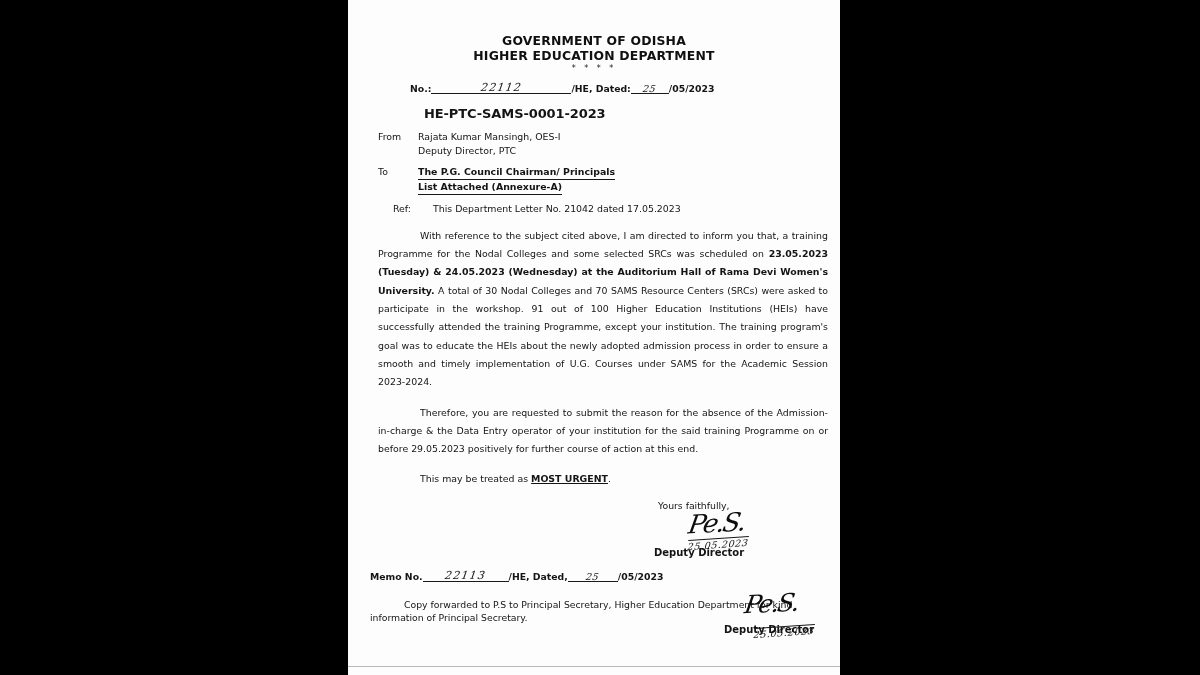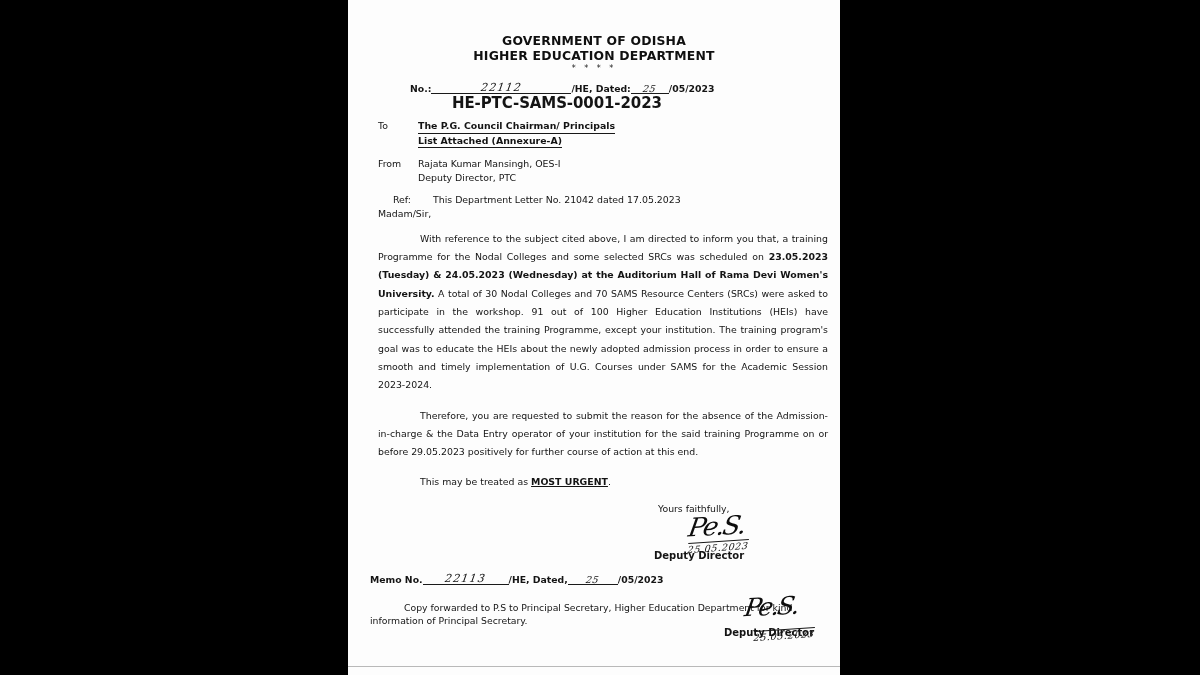--- a/index.html
+++ b/index.html
@@ -88,24 +88,24 @@
     transform: skewX(-9deg);
     display: inline-block;
     position: relative;
     top: 1px;
   }
   .hand-sm {
     font-size: 9.5px;
     letter-spacing: 0.5px;
   }
   .refno-sub {
-    padding-left: 104px;
-    font-size: 15px;
-    font-weight: bold;
-    margin-top: 0px;
+    padding-left: 76px;
+    font-size: 13px;
+    font-weight: bold;
+    margin-top: 12px;
     letter-spacing: -0.1px;
   }
 
   
   .block {
     font-size: 9.4px;
     line-height: 1.5;
   }
   .tag {
     position: absolute;
@@ -284,49 +284,48 @@
           <span class="hand">22112</span>
         </span>
         <span>/HE, Dated:</span>
         <span class="fill-rule rule-date">
           <span class="hand hand-sm">25</span>
         </span>
         <span>/05/2023</span>
       </div>
       <div class="refno-sub">HE-PTC-SAMS-0001-2023</div>
 
+      <div class="block from-sec">
+        <div class="rowline">
+          <span class="tag">From</span>
+        </div>
+        <div class="rowline from-names">
+          <div>Rajata Kumar Mansingh, OES-I</div>
+          <div>Deputy Director, PTC</div>
+        </div>
+      </div>
+
       <div class="block to-sec">
         <div class="rowline">
           <span class="tag">To</span>
         </div>
         <div class="rowline to-names">
           <div><span>The P.G. Council Chairman/ Principals</span></div>
           <div><span>List Attached (Annexure-A)</span></div>
-        </div>
-      </div>
-
-      <div class="block from-sec">
-        <div class="rowline">
-          <span class="tag">From</span>
-        </div>
-        <div class="rowline from-names">
-          <div>Rajata Kumar Mansingh, OES-I</div>
-          <div>Deputy Director, PTC</div>
         </div>
       </div>
 
 
       <div class="block ref-sec">
         <div class="rowline">
           <span class="tag">Ref:</span>
           <div>This Department Letter No. 21042 dated 17.05.2023</div>
         </div>
       </div>
 
-      <div class="salutation">Madam/Sir,</div>
 
       <div class="body-wrap">
         <p class="para"><span>With reference to the subject cited above, I am directed to inform you that, a training Programme for the Nodal Colleges and some selected SRCs was scheduled on </span><b>23.05.2023 (Tuesday) &amp; 24.05.2023 (Wednesday) at the Auditorium Hall of Rama Devi Women's University.</b><span> A total of 30 Nodal Colleges and 70 SAMS Resource Centers (SRCs) were asked to participate in the workshop. 91 out of 100 Higher Education Institutions (HEIs) have successfully attended the training Programme, except your institution. The training program's goal was to educate the HEIs about the newly adopted admission process in order to ensure a smooth and timely implementation of U.G. Courses under SAMS for the Academic Session 2023-2024.</span></p>
 
         <p class="para">Therefore, you are requested to submit the reason for the absence of the Admission-in-charge &amp; the Data Entry operator of your institution for the said training Programme on or before 29.05.2023 positively for further course of action at this end.</p>
 
         <p class="urgent-line"><span>This may be treated as </span><u>MOST URGENT</u><span>.</span></p>
       </div>
 
       <div class="sign-block">

